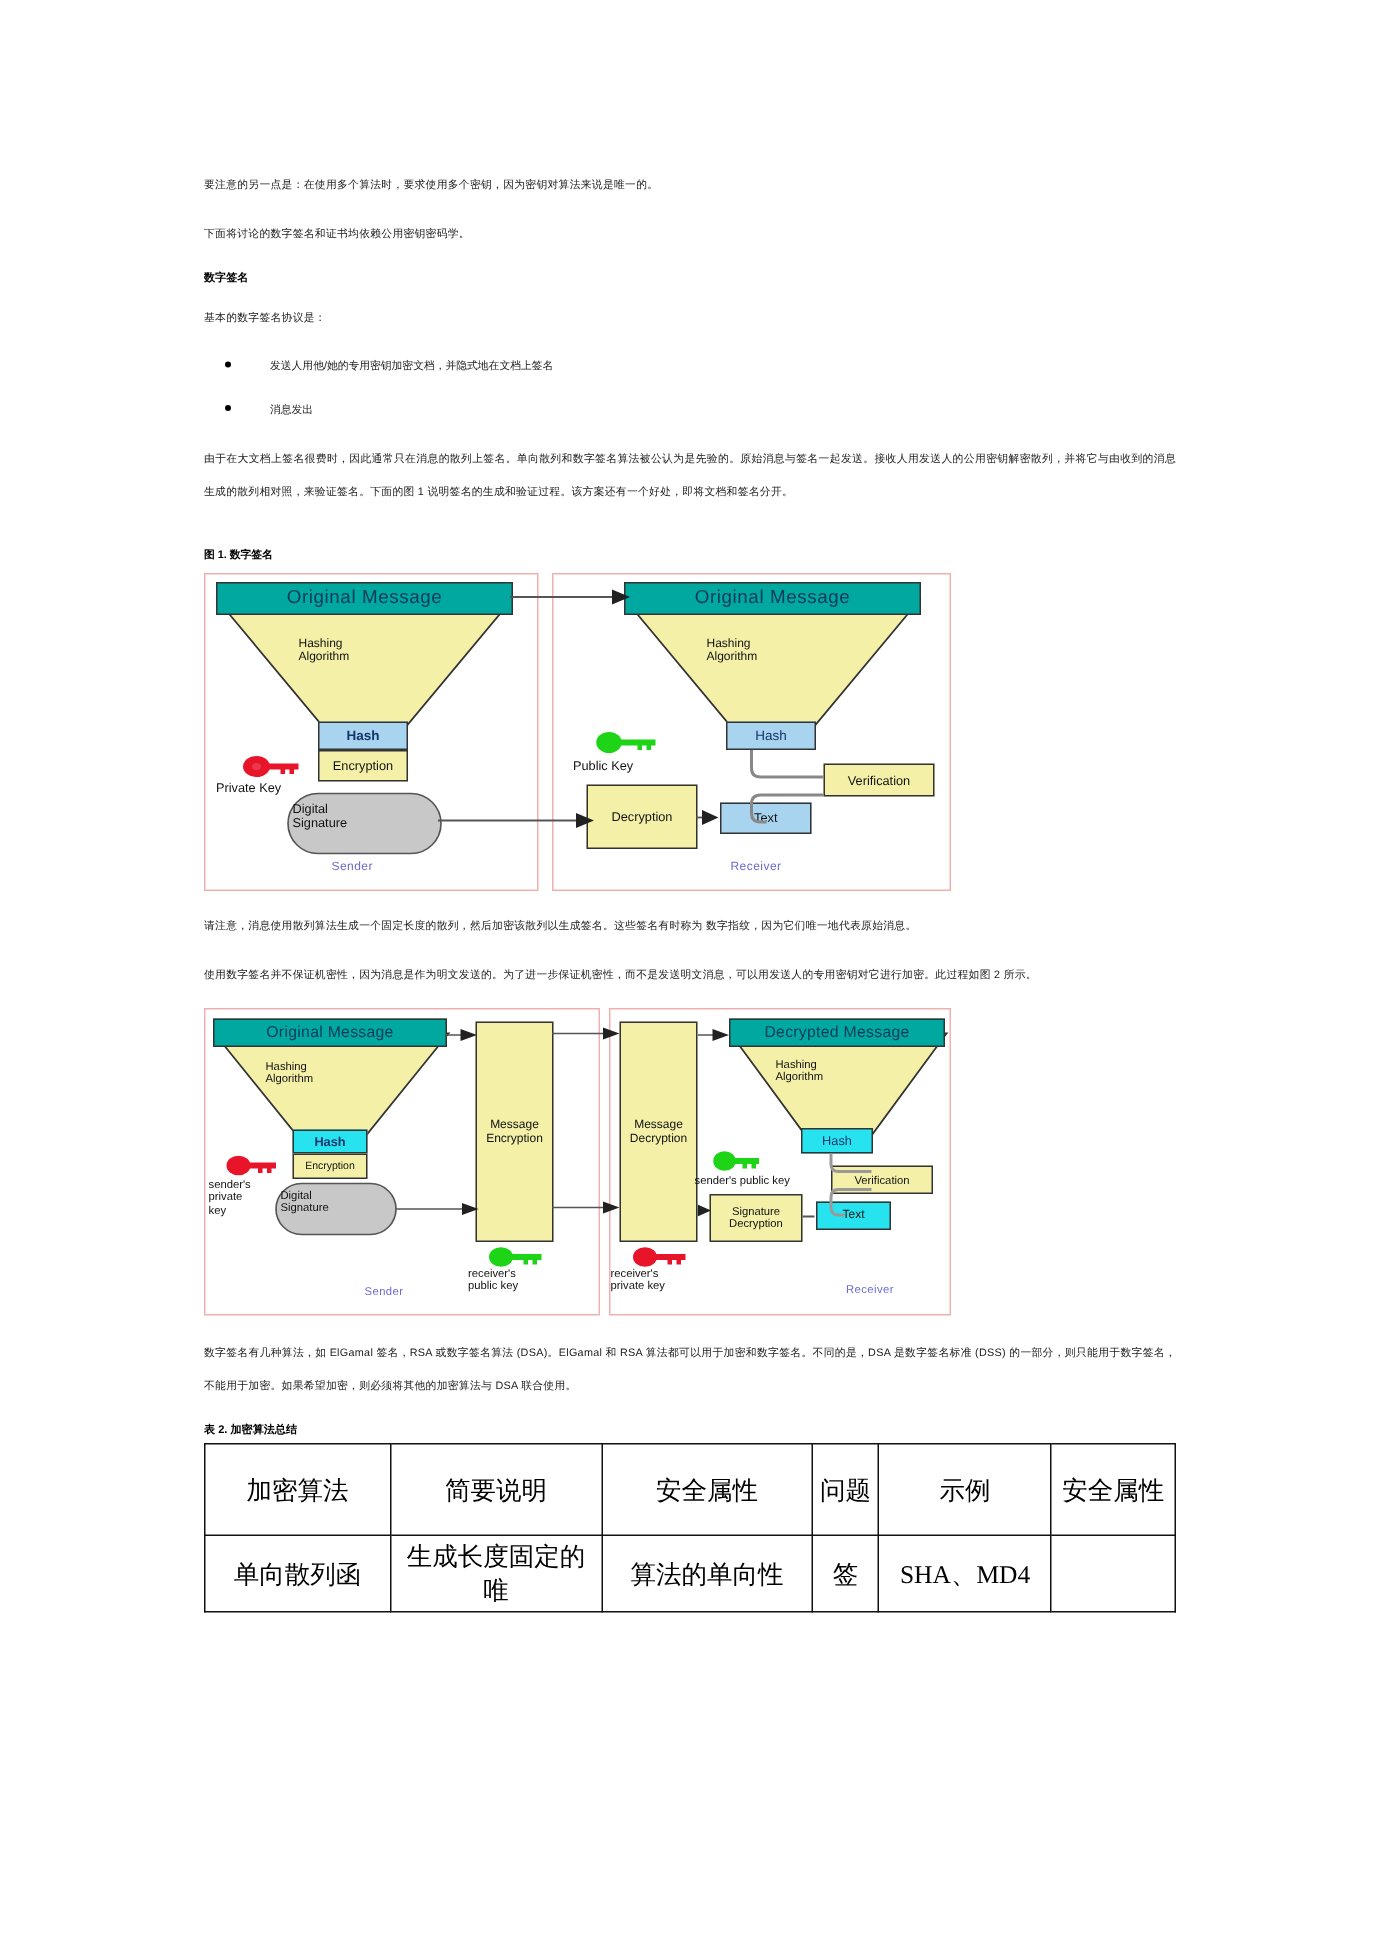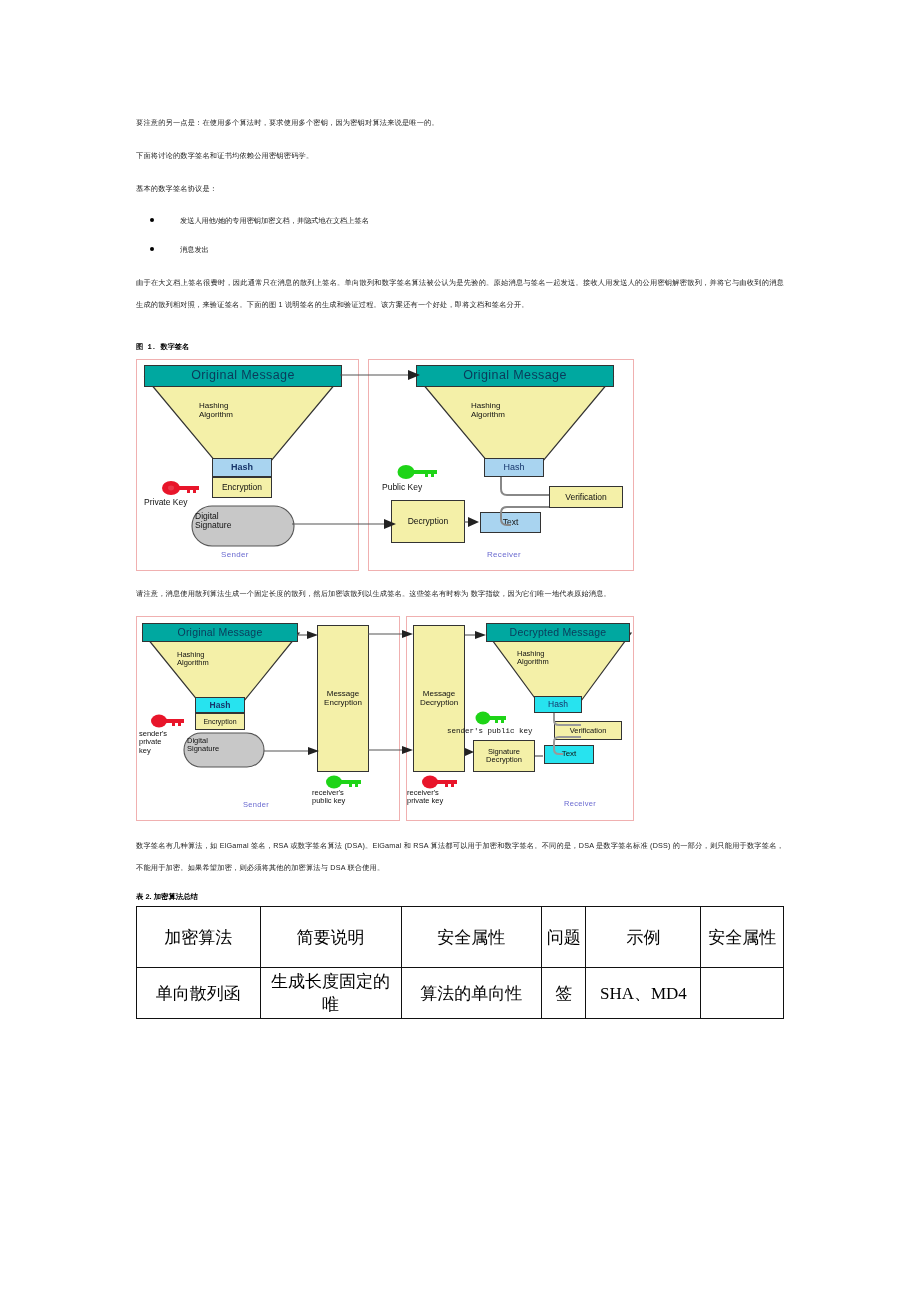--- a/index.html
+++ b/index.html
@@ -61,21 +61,20 @@
     width: 4px;
     height: 4px;
     background: #000;
     border-radius: 50%;
   }
   .fig-caption {
     font-size: 7.2px;
     font-weight: bold;
     margin: 26px 0 7px 0;
     color: #000;
-    font-family: Liberation Mono, monospace;
   }
 
   
   .figure {
     position: relative;
     background: #fff;
     box-sizing: border-box;
   }
   .panel {
     position: absolute;
@@ -154,20 +153,21 @@
 </style>
 </head>
 <body>
 
 <div class="page">
   <div class="content">
 
     <p class="body-text">要注意的另一点是：在使用多个算法时，要求使用多个密钥，因为密钥对算法来说是唯一的。</p>
     <p class="body-text">下面将讨论的数字签名和证书均依赖公用密钥密码学。</p>
 
+    <div class="bold-head">数字签名</div>
 
     <p class="body-text">基本的数字签名协议是：</p>
 
     <ul class="bullets">
       <li>发送人用他/她的专用密钥加密文档，并隐式地在文档上签名</li>
       <li>消息发出</li>
     </ul>
 
     <p class="body-text">由于在大文档上签名很费时，因此通常只在消息的散列上签名。单向散列和数字签名算法被公认为是先验的。原始消息与签名一起发送。接收人用发送人的公用密钥解密散列，并将它与由收到的消息生成的散列相对照，来验证签名。下面的图 1 说明签名的生成和验证过程。该方案还有一个好处，即将文档和签名分开。</p>
 
@@ -270,20 +270,21 @@
       <div class="arrow" style="left:328px;top:156px;">
         <svg width="16" height="14" viewBox="0 0 16 14">
           <line x1="0" y1="7" x2="6" y2="7" stroke="#555" stroke-width="1.2"></line>
           <polygon points="4,2 15,7 4,12" fill="#222"></polygon>
         </svg>
       </div>
     </div>
 
     <div style="height:12px"></div>
     <p class="body-text">请注意，消息使用散列算法生成一个固定长度的散列，然后加密该散列以生成签名。这些签名有时称为 数字指纹，因为它们唯一地代表原始消息。</p>
+    <p class="body-text">使用数字签名并不保证机密性，因为消息是作为明文发送的。为了进一步保证机密性，而不是发送明文消息，可以用发送人的专用密钥对它进行加密。此过程如图 2 所示。</p>
 
 
     <div class="figure" style="width:498px;height:205px;">
 
       <div class="panel" style="left:0;top:0;width:264px;height:205px;">
 
         <div class="funnel" style="left:4px;top:14px;">
           <svg width="160" height="72" viewBox="0 0 160 72">
             <polygon points="2,2 158,2 103,70 57,70" fill="#f4f0a8" stroke="#333" stroke-width="1.2"></polygon>
           </svg>
@@ -378,21 +379,21 @@
         <div class="dboxbase cyan" style="left:127px;top:79px;width:48px;height:17px;font-size:8.5px;color:#16356b;">Hash</div>
 
         <div class="keyicon" style="left:68px;top:94px;">
           <svg width="34" height="14" viewBox="0 0 34 14">
             <rect x="11" y="5" width="20" height="4" fill="#1ed417"></rect>
             <rect x="26" y="8" width="3" height="4" fill="#1ed417"></rect>
             <rect x="20" y="8" width="3" height="4" fill="#1ed417"></rect>
             <ellipse cx="8" cy="7" rx="7.5" ry="6.5" fill="#1ed417"></ellipse>
           </svg>
         </div>
-        <div class="lbl" style="left:40px;top:110px;width:102px;font-size:7.5px;font-family:Liberation Mono, monospace;">sender's public key</div>
+        <div class="lbl" style="left:56px;top:110px;width:102px;font-size:7.5px;">sender's public key</div>
 
         <div class="dboxbase yellow" style="left:66px;top:123px;width:62px;height:32px;font-size:7.5px;">Signature
 Decryption</div>
 
         <div class="dboxbase cyan" style="left:137px;top:128px;width:50px;height:19px;font-size:8px;">Text</div>
 
         <div class="dboxbase yellow" style="left:147px;top:104px;width:68px;height:19px;font-size:7.5px;">Verification</div>
 
         <div class="arrow" style="left:142px;top:95px;">
           <svg width="40" height="44" viewBox="0 0 40 44">

